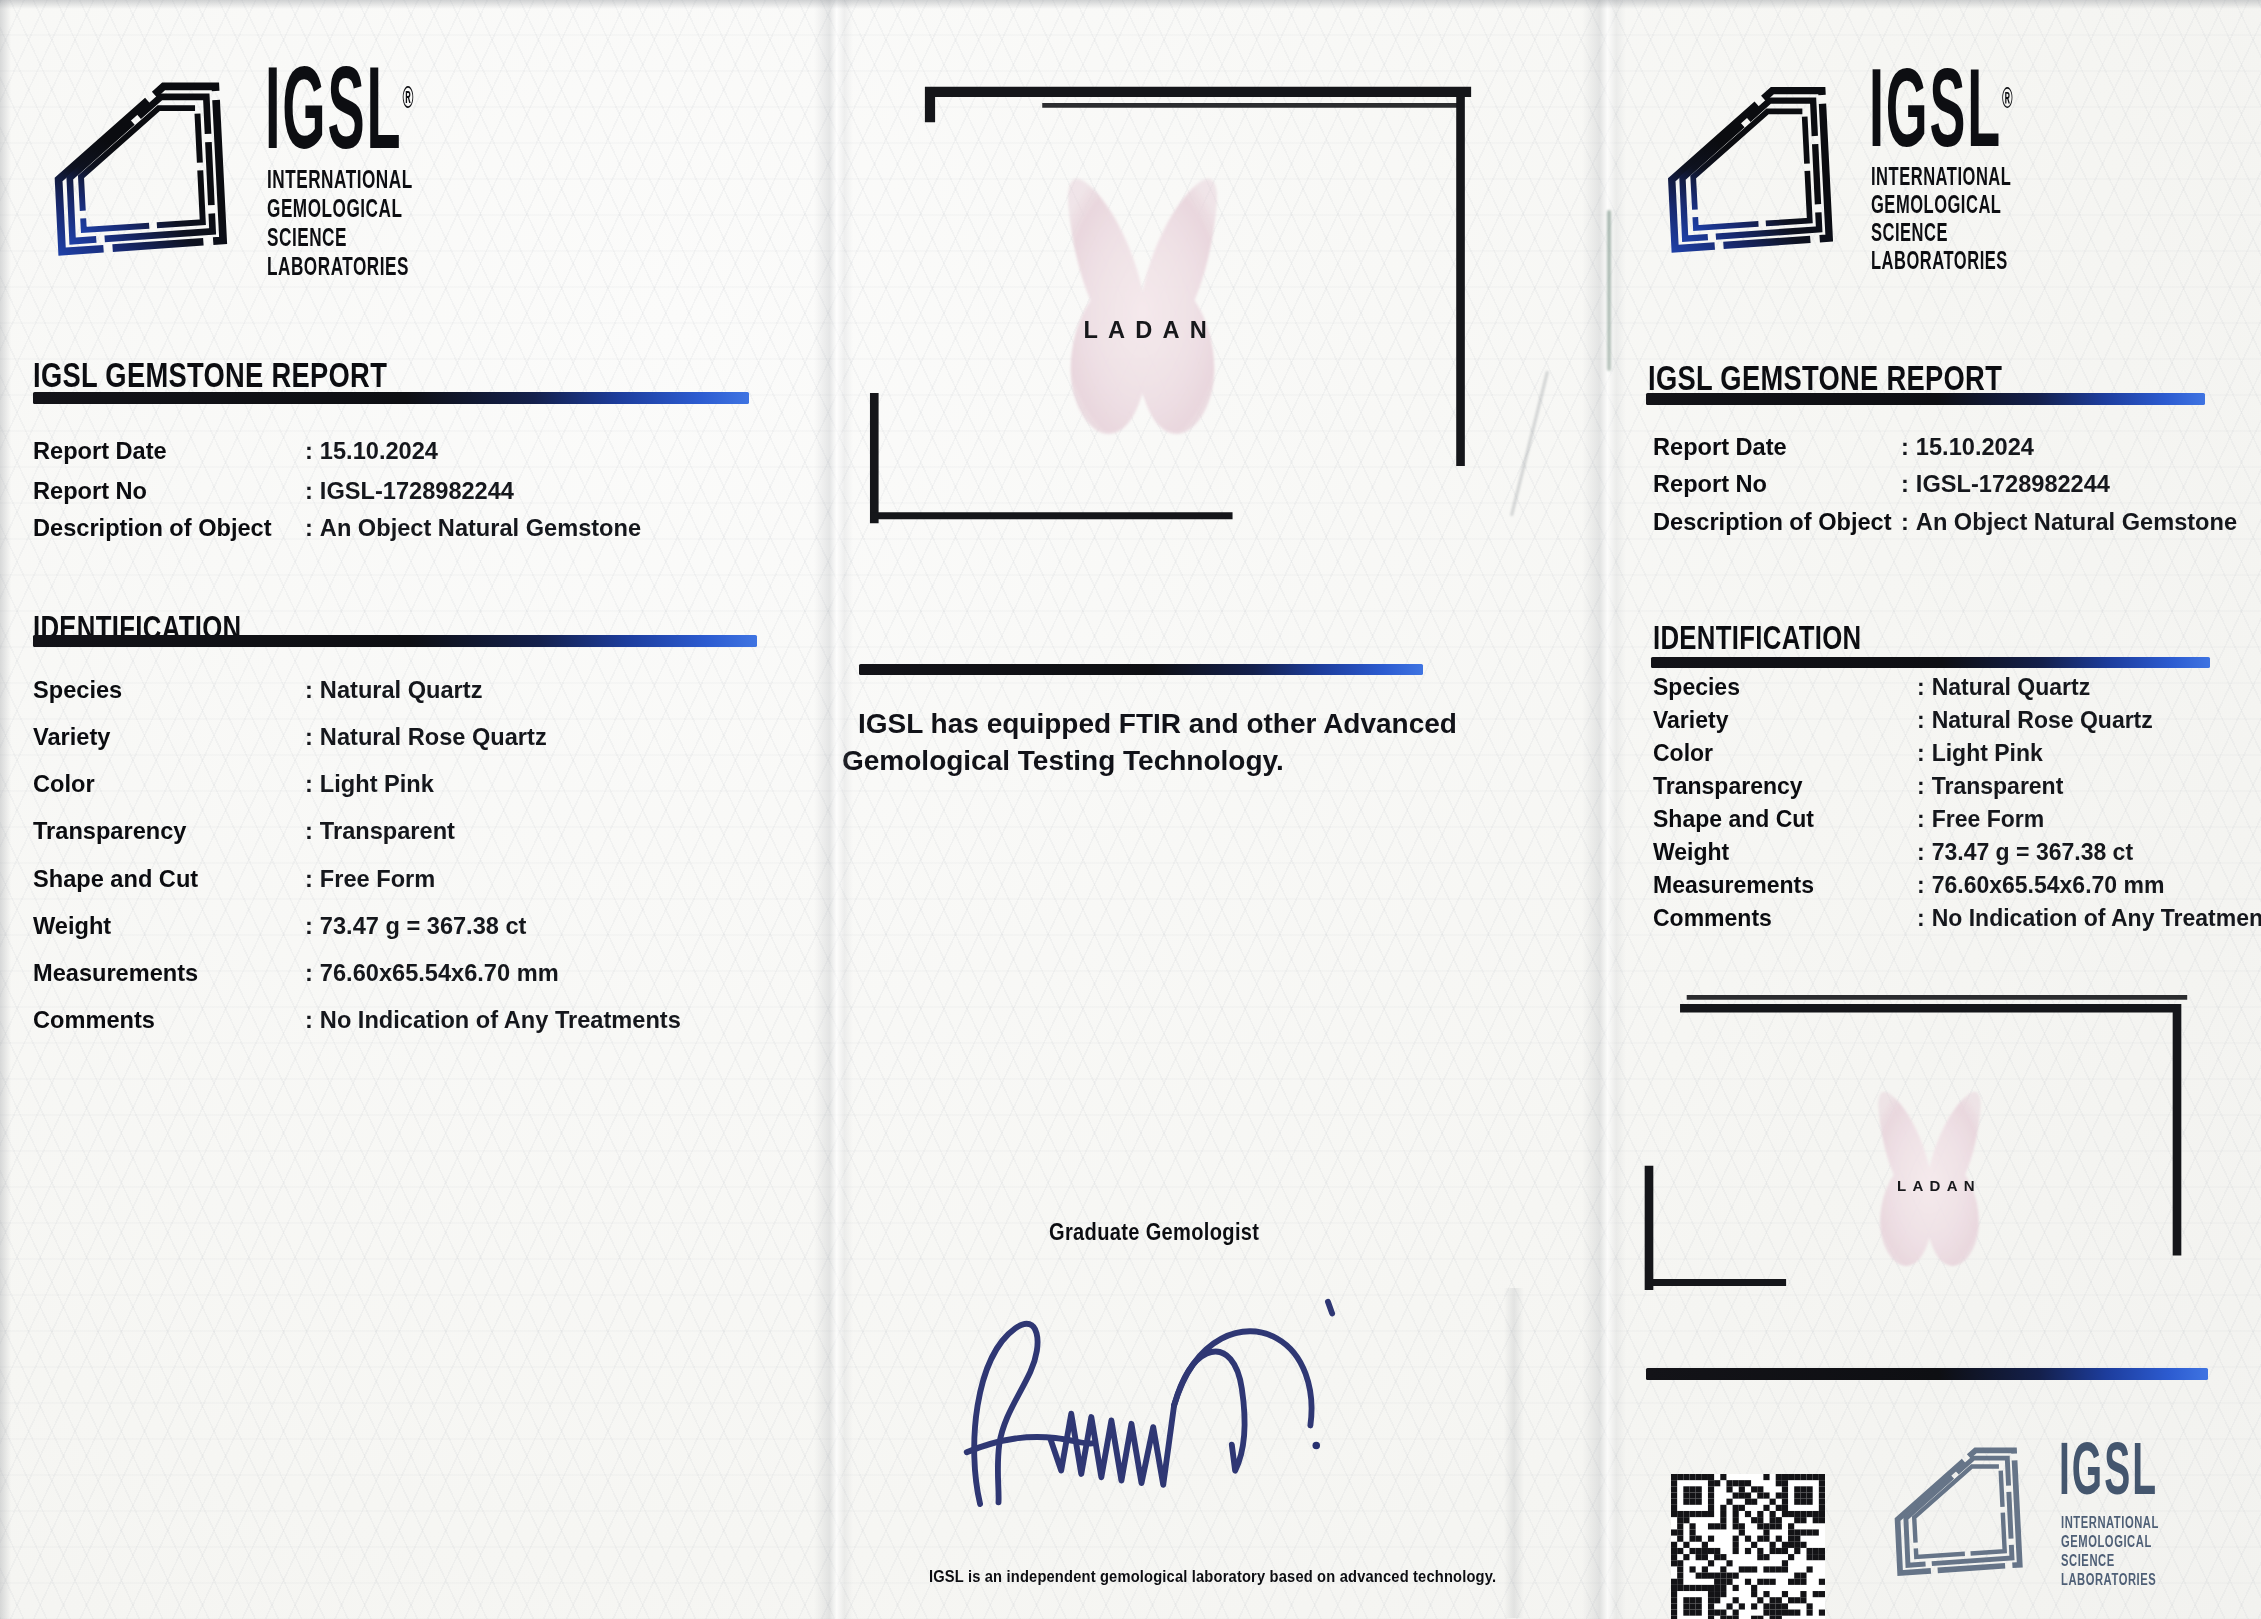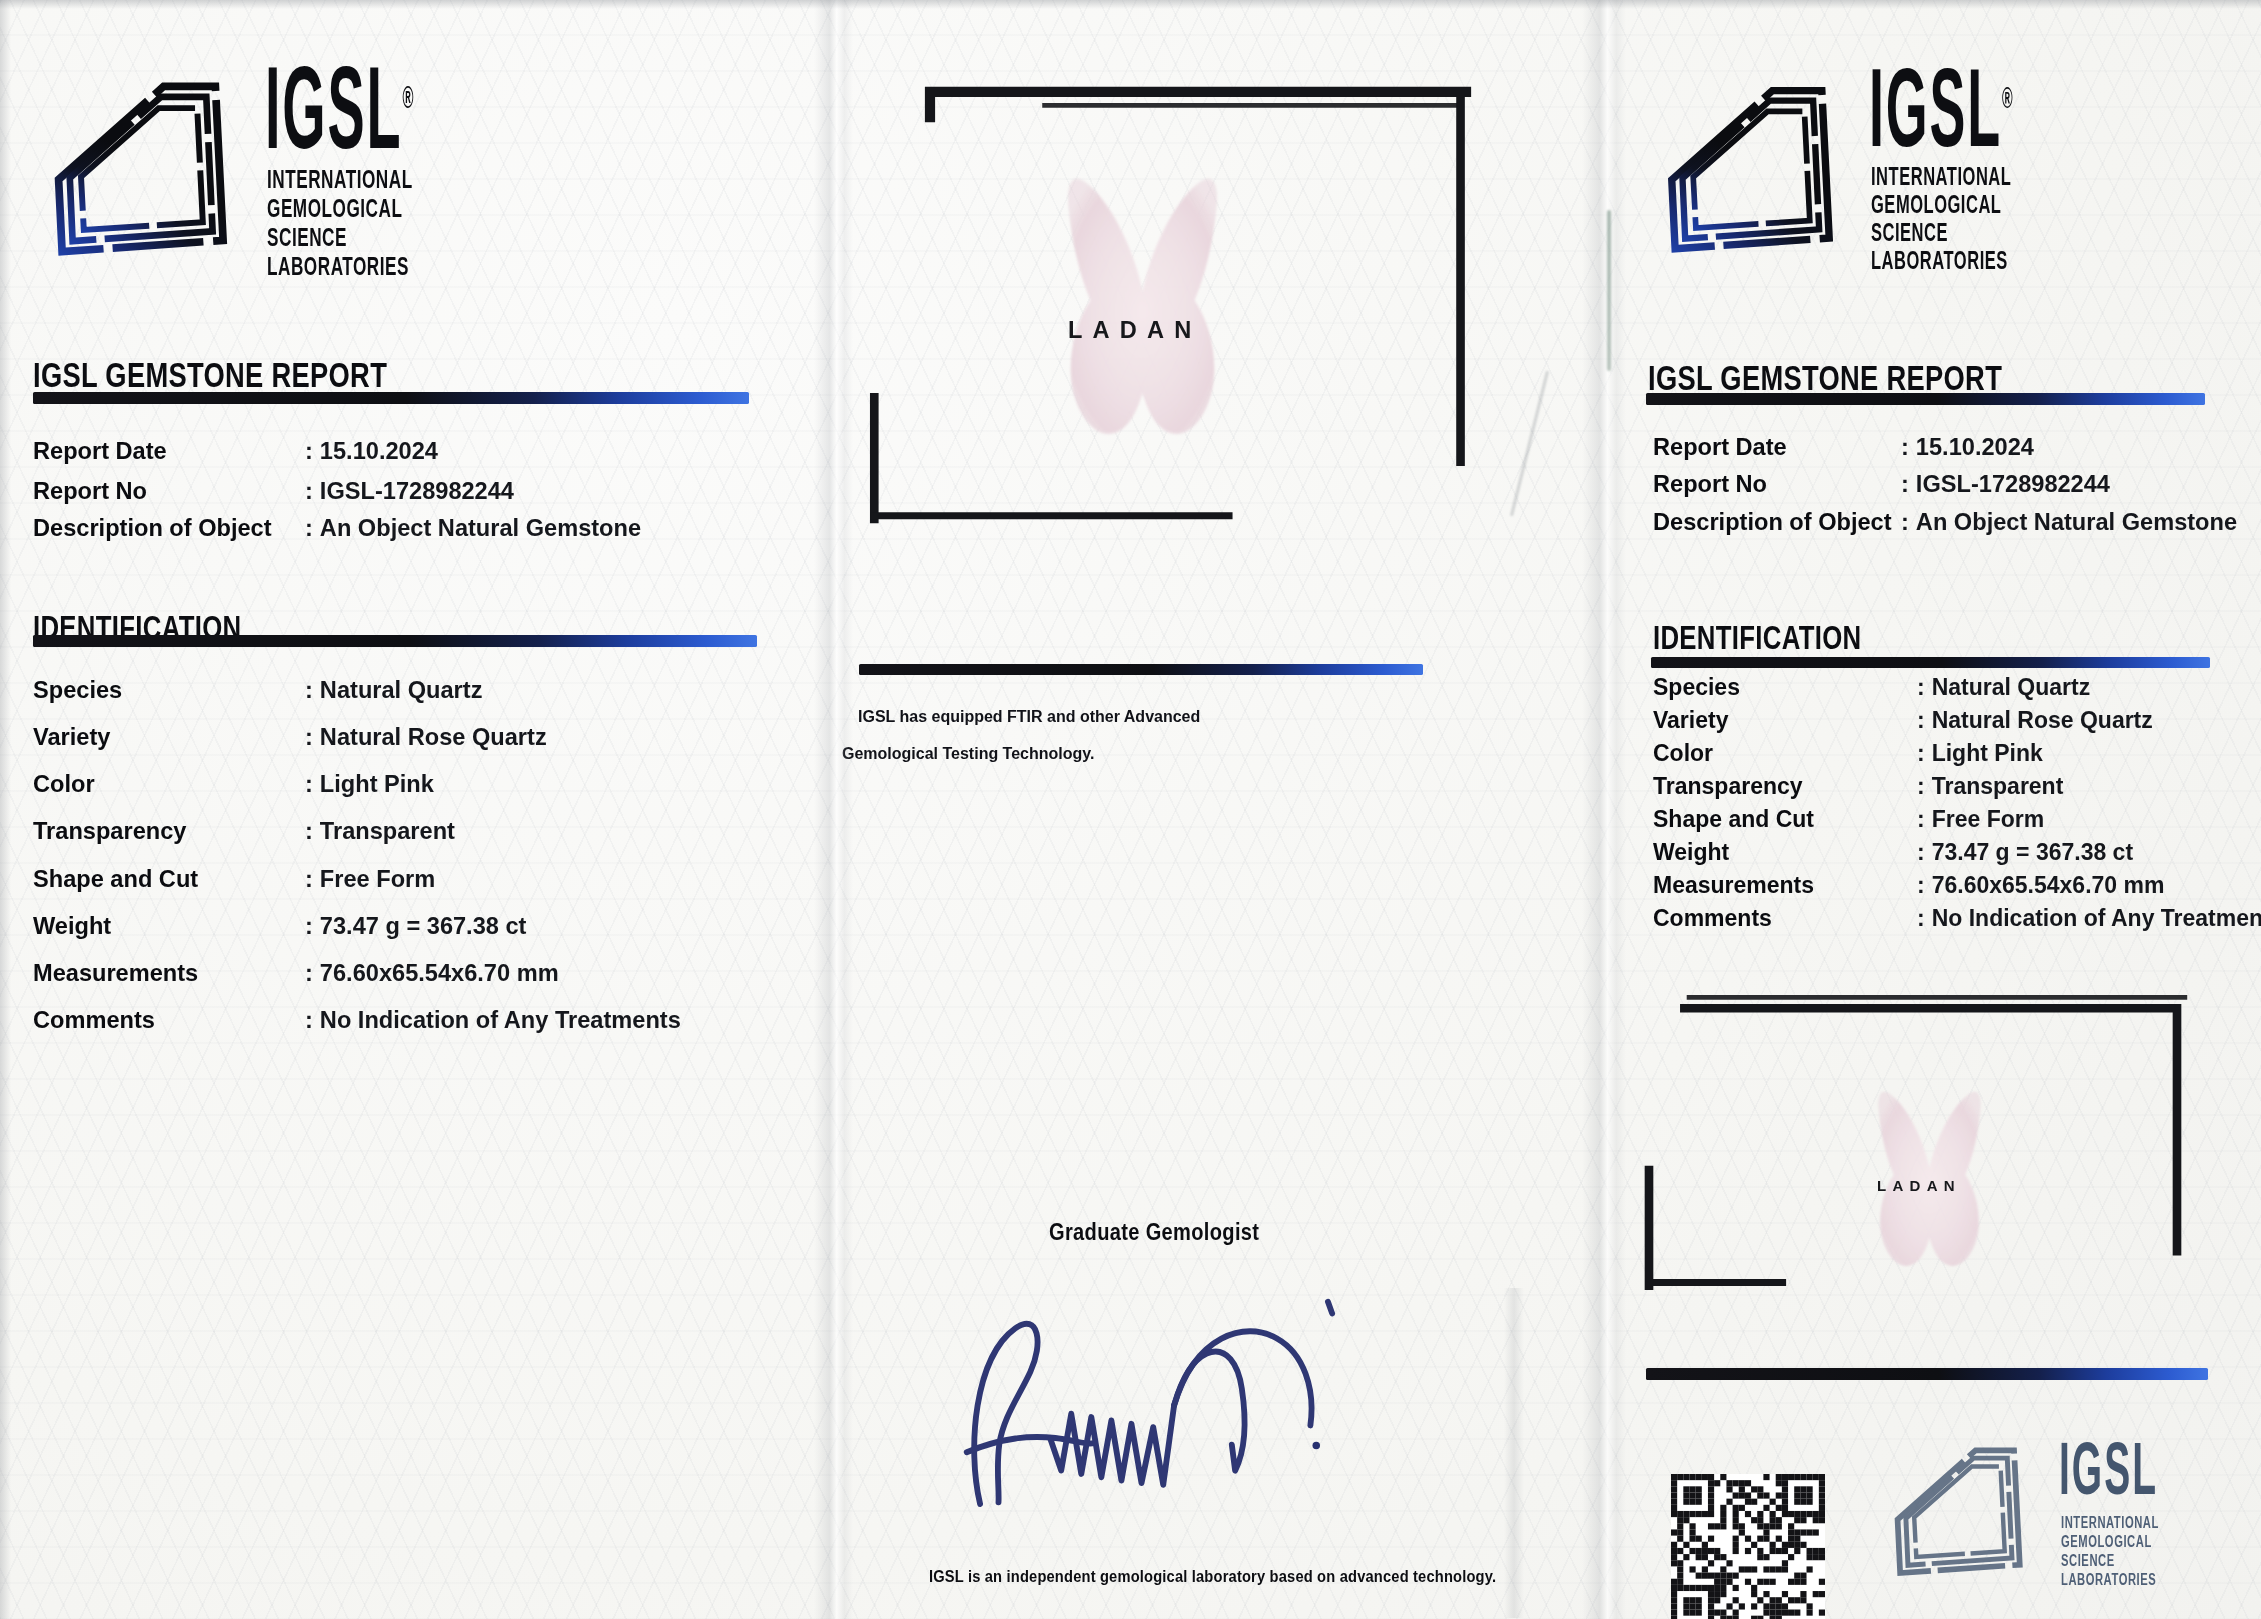--- a/index.html
+++ b/index.html
@@ -23,22 +23,22 @@
   .frow{position:absolute; display:flex; align-items:baseline; font-weight:700; font-size:23.6px; white-space:nowrap;}
   .frow .flabel{color:#0b0c10;}
   .frow .fcolon{color:#15171c; margin-right:7px;}
   .frow .fvalue{color:#15171c;}
   .logo-igsl{position:absolute; font-weight:700; line-height:1; transform:scaleX(.48);
              transform-origin:0 0; letter-spacing:3.9px; color:#0d0e12; white-space:nowrap;}
   .logo-reg{font-weight:700; vertical-align:super;}
   .tagline{position:absolute; font-weight:700; transform:scaleX(.66); transform-origin:0 0;
            color:#0d0e12; white-space:nowrap;}
   .tagline div{letter-spacing:0.8px;}
-  .ladan{position:absolute; font-weight:700; color:#17181b; text-align:left;}
-  .para-line{position:absolute; font-weight:700; font-size:16px; color:#111218; white-space:nowrap;}
+  .ladan{position:absolute; font-weight:700; color:#17181b; text-align:right;}
+  .para-line{position:absolute; font-weight:700; font-size:28px; color:#111218; white-space:nowrap;}
   .fold{position:absolute; top:0; bottom:0; pointer-events:none;
         background:linear-gradient(90deg, rgba(120,126,136,0) 0%, rgba(120,126,136,.16) 40%,
                    rgba(255,255,255,.55) 58%, rgba(150,155,163,.12) 78%, rgba(120,126,136,0) 100%);}
   .edge-top{position:absolute; left:0; right:0; top:0; height:9.4px;
         background:linear-gradient(180deg, rgba(140,144,150,.38), rgba(140,144,150,0));}
   .edge-left{position:absolute; left:0; top:0; bottom:0; width:11px;
         background:linear-gradient(90deg, rgba(140,144,150,.30), rgba(140,144,150,0));}
   svg{display:block;}
 </style>
 </head>

